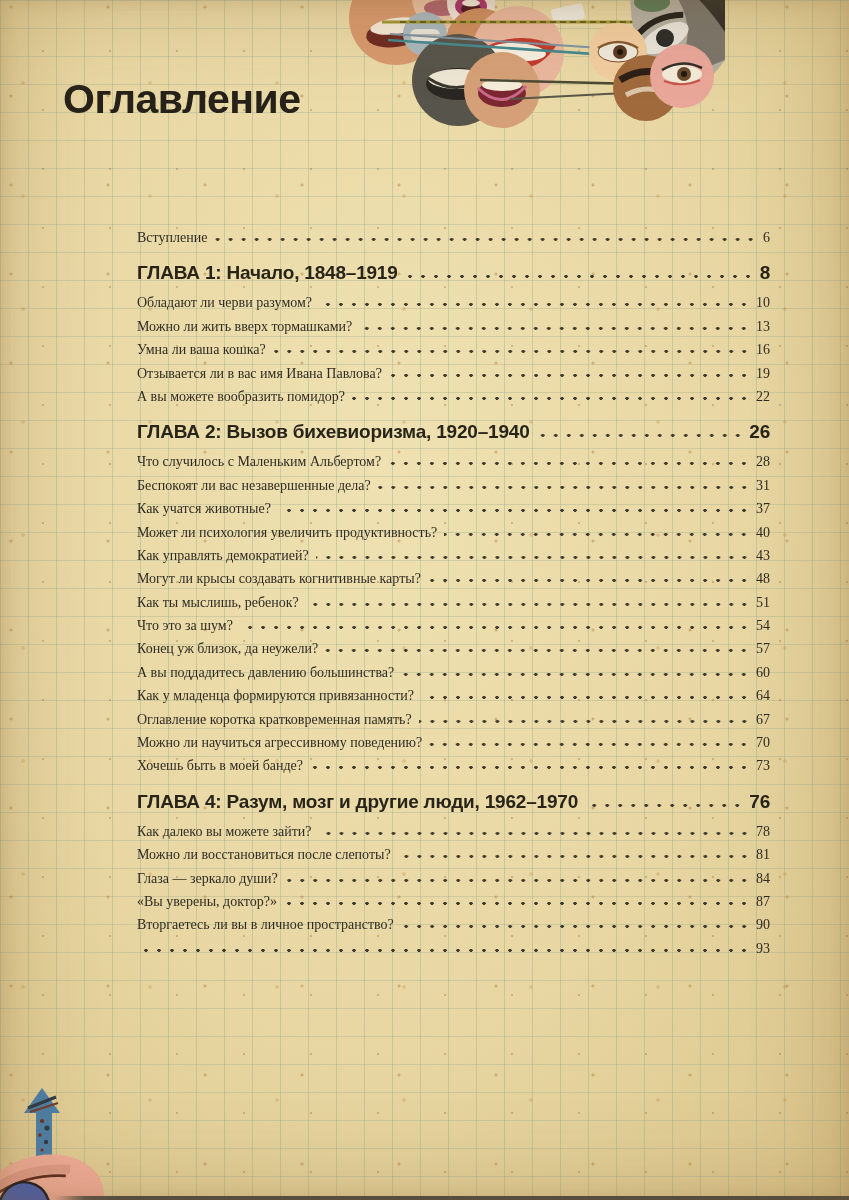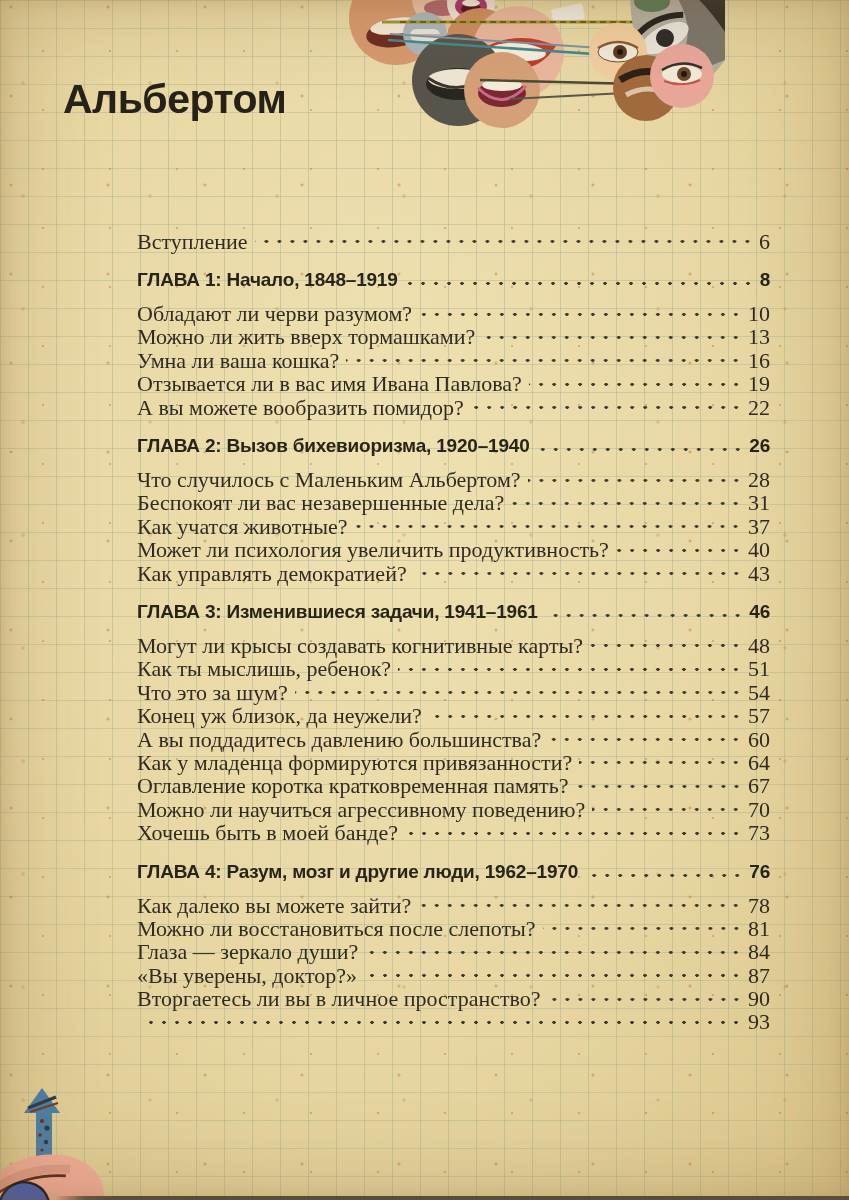--- a/index.html
+++ b/index.html
@@ -34,24 +34,24 @@
     color:#2f2b23;
   }
   .row{display:flex;align-items:baseline;height:23.4px;}
   .row .t{white-space:nowrap;flex:0 0 auto;}
   .row .leader{
     flex:1 1 auto;height:5px;margin:0 5px 0 7px;
     background-image:radial-gradient(circle at 6px 2.4px, rgba(48,44,36,.92) 1.5px, transparent 1.9px);
     background-size:13px 5px;background-repeat:repeat-x;background-position:right bottom;
   }
   .row .p{flex:0 0 auto;}
-  .entry{font-family:"Liberation Serif", serif;font-size:22px;align-items:center;}
+  .entry{font-family:"Liberation Serif", serif;font-size:14px;}
   .chapter{
     font-family:"Liberation Sans", sans-serif;font-size:19px;font-weight:700;
-    letter-spacing:-.2px;color:#282419;height:24px;margin-top:16px;margin-bottom:9px;
+    letter-spacing:-.2px;color:#282419;height:24px;margin-top:9px;margin-bottom:9px;
   }
   .collage-top{position:absolute;left:330px;top:0;width:395px;height:128px;z-index:4;}
   .arrow-wrap{position:absolute;left:0;top:1082px;width:130px;height:118px;z-index:4;}
   .bottom-edge{
     position:absolute;bottom:0;left:55px;right:0;height:4px;z-index:6;
     background:linear-gradient(to right, rgba(79,76,69,0) 0, rgba(79,76,69,.9) 30px, #4f4c45 60px);
   }
 </style>
 </head>
 <body>
@@ -144,21 +144,21 @@
         <circle cx="352" cy="76" r="32" fill="#e9a79a"></circle>
         <ellipse cx="352" cy="74" rx="20" ry="9" fill="#f2ead8"></ellipse>
         <circle cx="354" cy="74" r="7" fill="#6b4a2e"></circle>
         <circle cx="354" cy="74" r="3" fill="#201812"></circle>
         <path d="M332,70 Q352,58 372,68" stroke="#33302a" stroke-width="2.6" fill="none"></path>
         <path d="M334,81 Q352,88 370,80" stroke="#c4574a" stroke-width="2.2" fill="none"></path>
       </g>
     </svg>
   </div>
 
-  <h1 class="title">Альбертом</h1>
+  <h1 class="title">Оглавление</h1>
 
   <div class="toc" id="toc">
       <div class="row entry">
         <span class="t">Вступление</span>
         <span class="leader"></span>
         <span class="p">6</span>
       </div>
       <div class="row chapter">
         <span class="t">ГЛАВА 1: Начало, 1848–1919</span>
         <span class="leader"></span>
@@ -211,25 +211,20 @@
       </div>
       <div class="row entry">
         <span class="t">Может ли психология увеличить продуктивность?</span>
         <span class="leader"></span>
         <span class="p">40</span>
       </div>
       <div class="row entry">
         <span class="t">Как управлять демократией?</span>
         <span class="leader"></span>
         <span class="p">43</span>
-      </div>
-      <div class="row chapter">
-        <span class="t">ГЛАВА 3: Изменившиеся задачи, 1941–1961</span>
-        <span class="leader"></span>
-        <span class="p">46</span>
       </div>
       <div class="row entry">
         <span class="t">Могут ли крысы создавать когнитивные карты?</span>
         <span class="leader"></span>
         <span class="p">48</span>
       </div>
       <div class="row entry">
         <span class="t">Как ты мыслишь, ребенок?</span>
         <span class="leader"></span>
         <span class="p">51</span>

